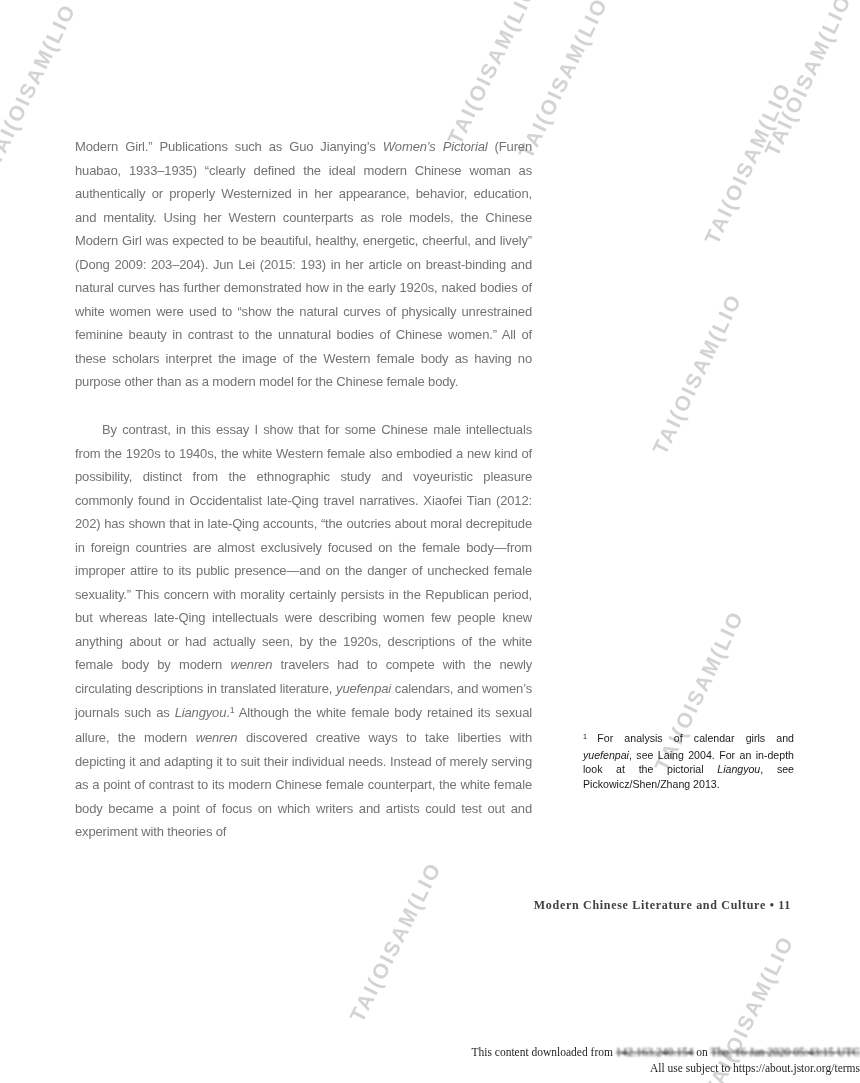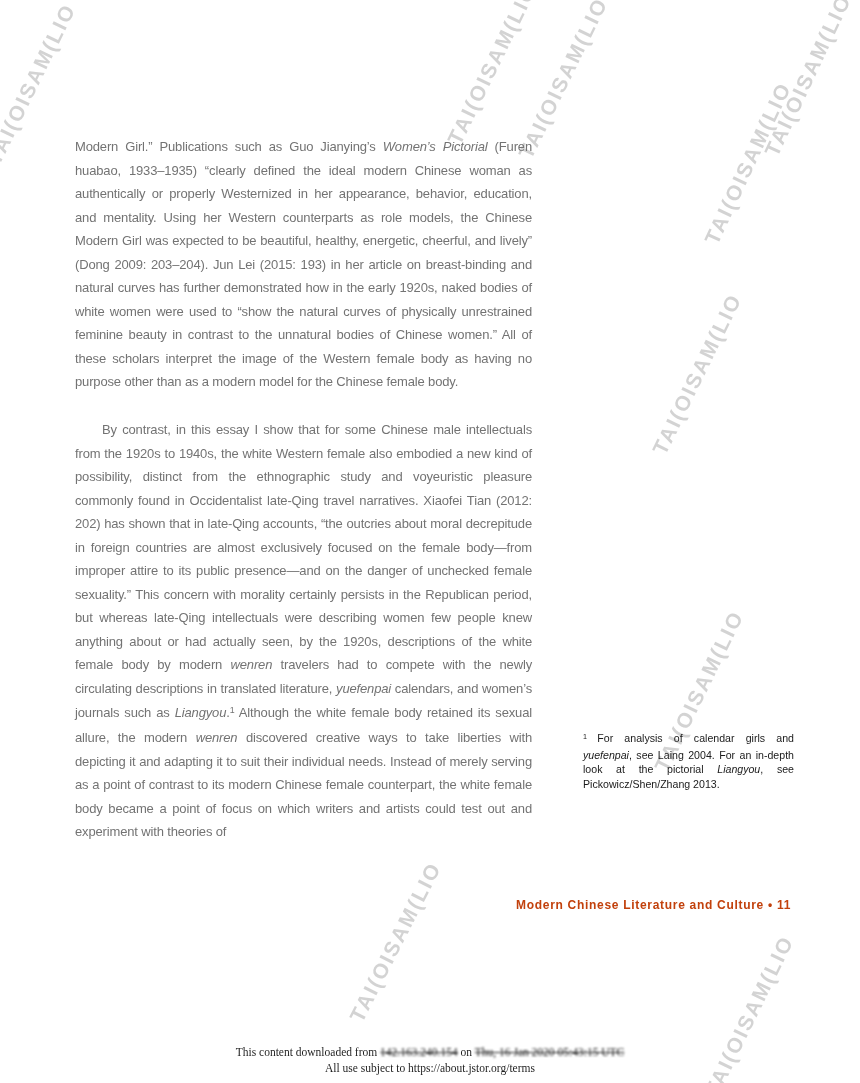--- a/index.html
+++ b/index.html
@@ -59,30 +59,31 @@
   }
   
   .running-footer {
     position:absolute;
     right:69px;
     top:898px;
     z-index:1;
     font-size:12px;
     font-weight:bold;
     letter-spacing:0.7px;
-    color:#c2410c;
+    color:#404040;
     white-space:nowrap;
+    font-family:Liberation Serif, serif;
   }
   
   .jstor {
     position:absolute;
     left:0; right:0;
     top:1044px;
     z-index:1;
-    text-align:center;
+    text-align:right;
     font-family:"Liberation Serif", serif;
     font-size:11.5px;
     line-height:16px;
     color:#1f1f1f;
   }
   .redacted {
     filter:blur(1.1px);
     text-decoration:line-through;
     color:#2a2a2a;
   }

